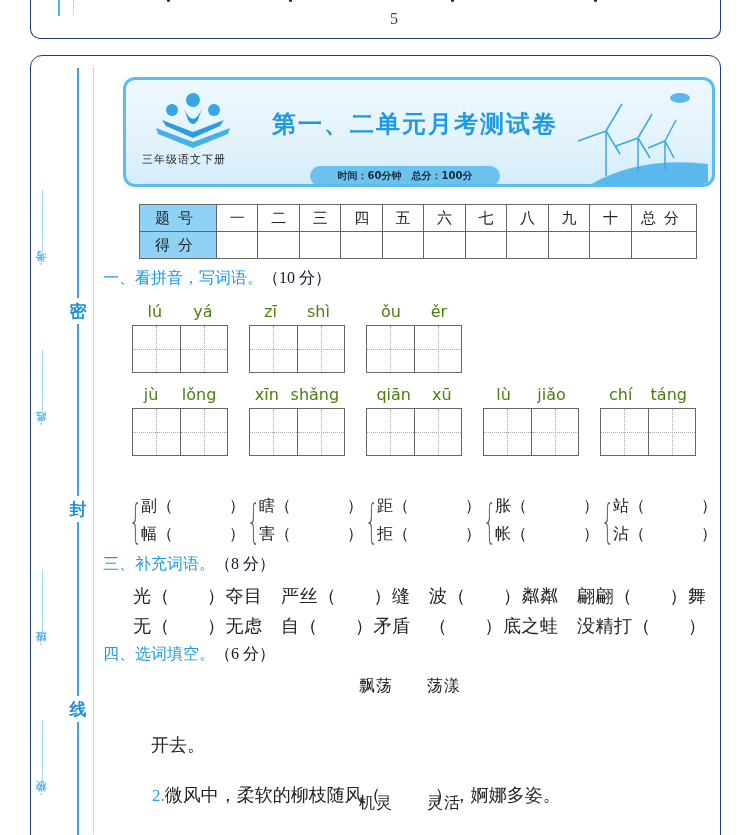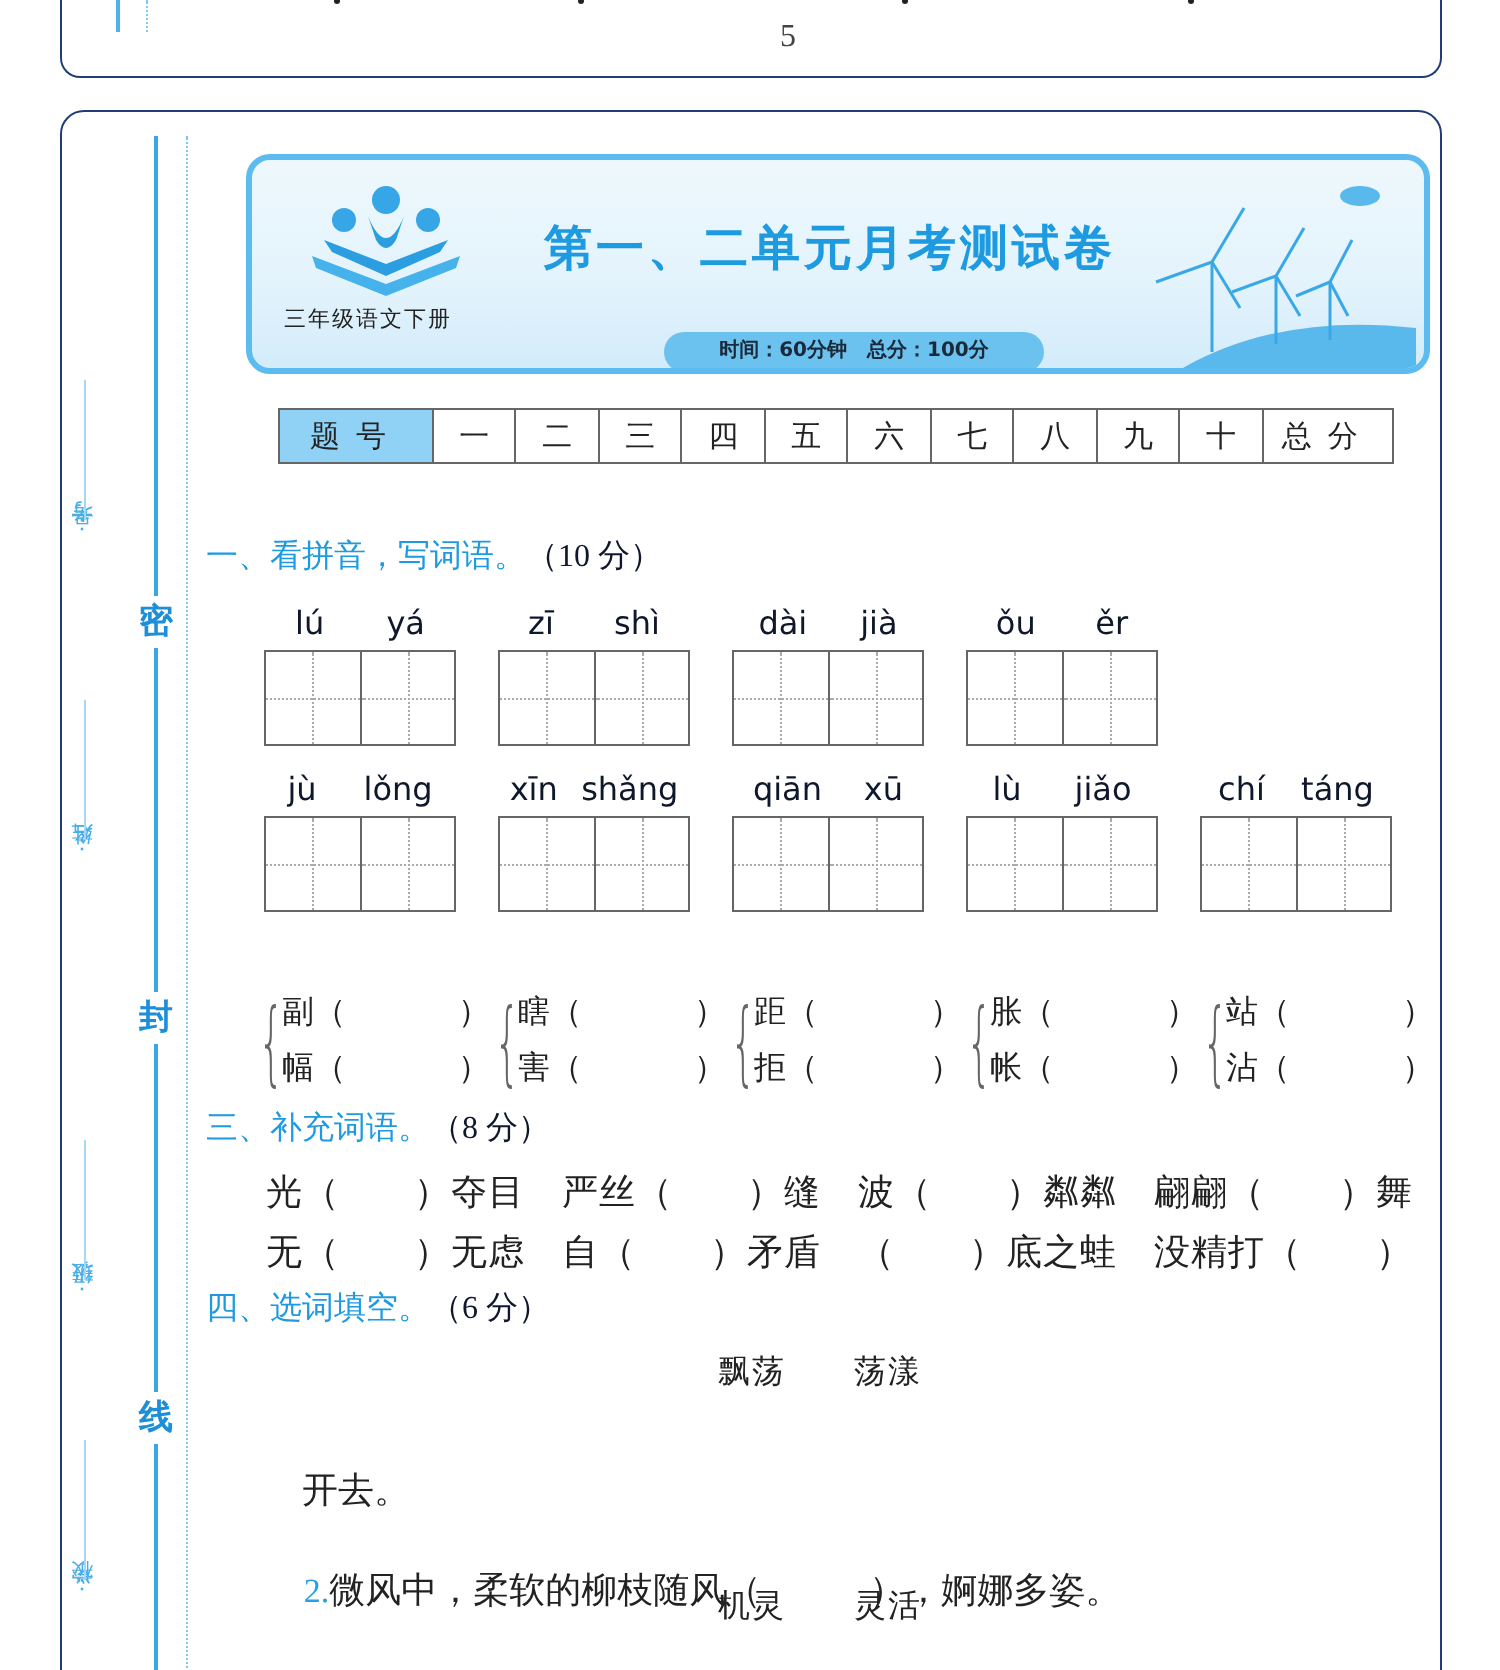--- a/index.html
+++ b/index.html
@@ -45,21 +45,21 @@
   .banner .logo { position: absolute; left: 24px; top: 10px; width: 86px; height: 58px; }
   .banner .subtitle { position: absolute; left: 16px; top: 72px; font-size: 11px; color: #222; letter-spacing: 1px; }
   .banner .title {
     position: absolute; left: 146px; top: 28px; font-size: 24px; font-weight: bold; color: #1e9be0;
     letter-spacing: 2px; font-family: "DejaVu Sans", sans-serif;
   }
   .banner .turbines { position: absolute; right: 4px; top: 6px; width: 140px; height: 100px; }
   .banner .time-pill {
     position: absolute; left: 184px; top: 86px; width: 190px; height: 20px; border-radius: 10px;
     background: #6cc2ef; color: #1b2a3a; font-size: 10px; text-align: center; line-height: 20px;
-    font-family: "DejaVu Sans", sans-serif; font-weight: bold; margin-left: 22px;
+    font-family: "DejaVu Sans", sans-serif; font-weight: bold;
   }
 
   
   .score-table {
     position: absolute; left: 108px; top: 148px; width: 558px; border-collapse: collapse;
     border: 1.5px solid #555; font-size: 15px;
   }
   .score-table td { border: 1px solid #666; height: 27px; text-align: center; }
   .score-table td.head { background: #8fd2f5; width: 78px; letter-spacing: 8px; font-size: 15px; }
   .score-table td.cell { width: 42px; }
@@ -68,21 +68,21 @@
   
   .section-title {
     position: absolute; left: 72px; font-size: 16px; color: #1f9ae0; font-family: "DejaVu Sans", sans-serif;
   }
   .section-title .pts { font-family: "Liberation Serif", serif; color: #0f172a; }
 
   .pinyin-row { position: absolute; left: 101px; display: flex; gap: 21px; }
   .pinyin-item { width: 96px; }
   .pinyin-item .py {
     display: flex; justify-content: space-around; font-family: "DejaVu Sans", sans-serif;
-    font-size: 16px; color: #0f172a; height: 22px; line-height: 22px; white-space: nowrap;
+    font-size: 16px; color: #4d7c0f; height: 22px; line-height: 22px; white-space: nowrap;
   }
   .tianzi { display: flex; border: 1.5px solid #666; width: 96px; height: 48px; margin-top: 2px; }
   .tianzi .cell { flex: 1; position: relative; }
   .tianzi .cell + .cell { border-left: 1.2px solid #666; }
   .tianzi .cell::before { content: ""; position: absolute; left: 50%; top: 0; bottom: 0; border-left: 1px dotted #aaa; }
   .tianzi .cell::after { content: ""; position: absolute; top: 50%; left: 0; right: 0; border-top: 1px dotted #aaa; }
 
   .compare-row { position: absolute; left: 98px; top: 438px; display: flex; }
   .compare-item { position: relative; width: 118px; height: 56px; font-size: 16px; }
   .compare-item .brace {
@@ -180,20 +180,34 @@
       <td class="cell">三</td>
       <td class="cell">四</td>
       <td class="cell">五</td>
       <td class="cell">六</td>
       <td class="cell">七</td>
       <td class="cell">八</td>
       <td class="cell">九</td>
       <td class="cell">十</td>
       <td class="total">总分</td>
     </tr>
+    <tr>
+      <td class="head">得分</td>
+      <td class="cell"></td>
+      <td class="cell"></td>
+      <td class="cell"></td>
+      <td class="cell"></td>
+      <td class="cell"></td>
+      <td class="cell"></td>
+      <td class="cell"></td>
+      <td class="cell"></td>
+      <td class="cell"></td>
+      <td class="cell"></td>
+      <td class="total"></td>
+    </tr>
   </tbody>
     </table>
 
   <div class="section-title" style="top:212px">
     <span>一、看拼音，写词语。</span><span class="pts">（10 分）</span>
   </div>
 
   <div class="pinyin-row" style="top:245px">
     <div class="pinyin-item">
       <div class="py">
@@ -210,30 +224,20 @@
           <span>zī</span>
           <span>shì</span>
         </div>
       <div class="tianzi">
           <div class="cell"></div>
           <div class="cell"></div>
         </div>
     </div>
     <div class="pinyin-item">
       <div class="py">
-          <span>dài</span>
-          <span>jià</span>
-        </div>
-      <div class="tianzi">
-          <div class="cell"></div>
-          <div class="cell"></div>
-        </div>
-    </div>
-    <div class="pinyin-item">
-      <div class="py">
           <span>ǒu</span>
           <span>ěr</span>
         </div>
       <div class="tianzi">
           <div class="cell"></div>
           <div class="cell"></div>
         </div>
     </div>
   </div>
 

